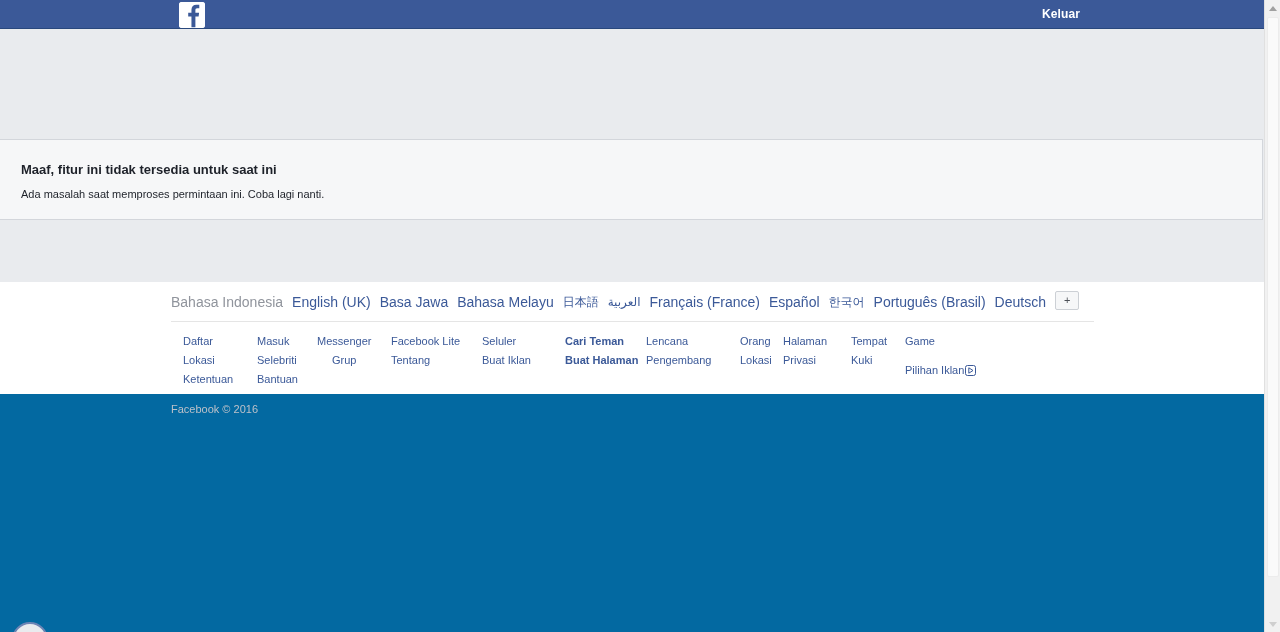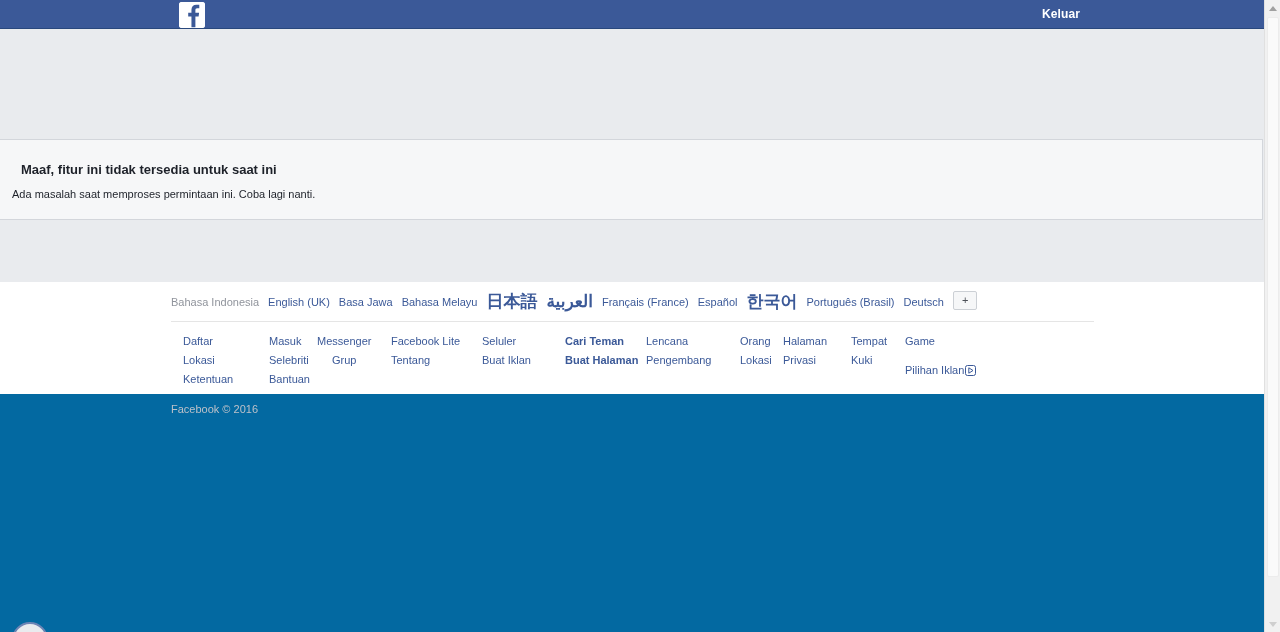--- a/index.html
+++ b/index.html
@@ -86,21 +86,21 @@
   .error-title {
     position: absolute;
     left: 21px;
     top: 22px;
     font-size: 13px;
     font-weight: bold;
     color: #1d2129;
   }
   .error-body {
     position: absolute;
-    left: 12px;
+    left: 21px;
     top: 48px;
     font-size: 11px;
     color: #1d2129;
   }
 
   
   .footer {
     position: absolute;
     left: 0;
     top: 282px;
@@ -115,32 +115,31 @@
   }
   .lang-row {
     position: relative;
     height: 29px;
     border-bottom: 1px solid #e5e5e5;
     white-space: nowrap;
   }
   .lang-link {
     display: inline-block;
     color: #3b5998;
-    font-size: 11px;
+    font-size: 14px;
     text-decoration: none;
     margin-right: 9px;
     vertical-align: middle;
     line-height: 18px;
   }
   .lang-link.current {
     color: #90949c;
   }
   .lang-link.cjk {
-    font-size: 17px;
-    font-weight: bold;
+    font-size: 12px;
   }
   .lang-more {
     display: inline-block;
     vertical-align: middle;
     border: 1px solid #ccd0d5;
     background: #f6f7f8;
     color: #4b4f56;
     font-size: 11px;
     line-height: 12px;
     padding: 2px 8px 3px 8px;
@@ -268,21 +267,21 @@
     <div class="footer-inner">
 
       <div class="lang-row" id="lang-row"><a class="lang-link current" href="#">Bahasa Indonesia</a><a class="lang-link" href="#">English (UK)</a><a class="lang-link" href="#">Basa Jawa</a><a class="lang-link" href="#">Bahasa Melayu</a><a class="lang-link cjk" href="#">日本語</a><a class="lang-link cjk" href="#">العربية</a><a class="lang-link" href="#">Français (France)</a><a class="lang-link" href="#">Español</a><a class="lang-link cjk" href="#">한국어</a><a class="lang-link" href="#">Português (Brasil)</a><a class="lang-link" href="#">Deutsch</a><a class="lang-more" href="#">+</a></div>
 
       <div class="links-grid" id="links-grid">
           <div class="link-col" style="left: 0px;">
             <a class="foot-link" href="#">Daftar</a>
             <a class="foot-link" href="#">Lokasi</a>
             <a class="foot-link" href="#">Ketentuan</a>
           </div>
-          <div class="link-col" style="left: 86px;">
+          <div class="link-col" style="left: 74px;">
             <a class="foot-link" href="#">Masuk</a>
             <a class="foot-link" href="#">Selebriti</a>
             <a class="foot-link" href="#">Bantuan</a>
           </div>
           <div class="link-col" style="left: 134px; text-align: center;">
             <a class="foot-link" href="#">Messenger</a>
             <a class="foot-link" href="#">Grup</a>
           </div>
           <div class="link-col" style="left: 208px;">
             <a class="foot-link" href="#">Facebook Lite</a>

